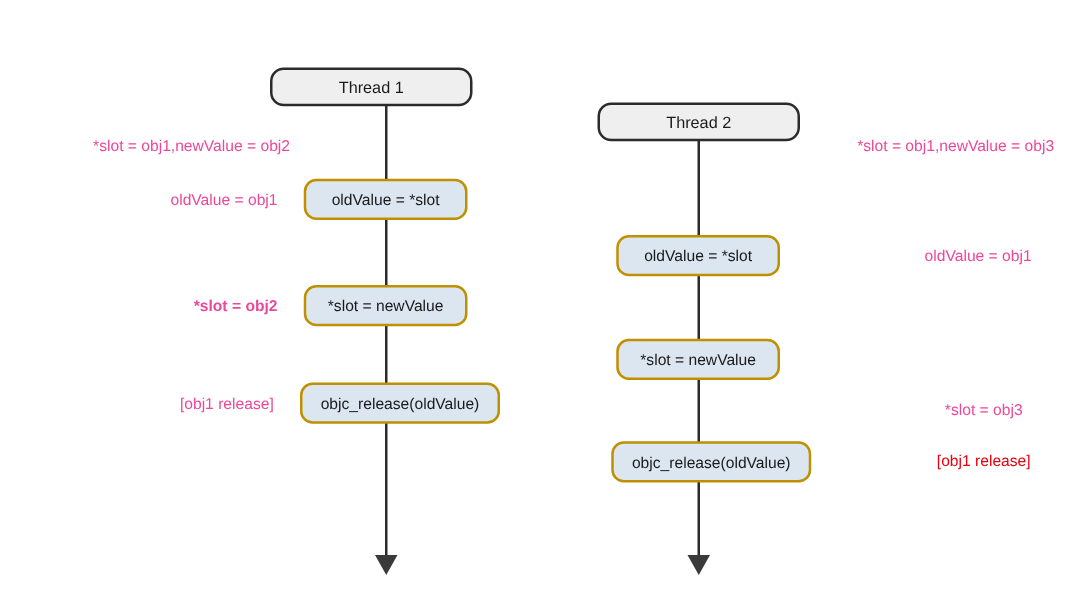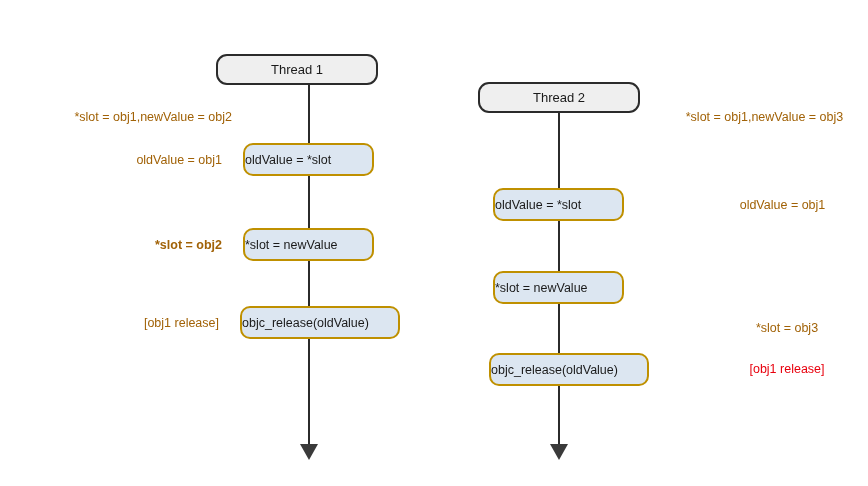--- a/index.html
+++ b/index.html
@@ -56,32 +56,32 @@
 
   
   .step-box {
     position: absolute;
     box-sizing: border-box;
     background: #dce6f1;
     border: 2px solid #bf9000;
     border-radius: 10px;
     display: flex;
     align-items: center;
-    justify-content: flex-start;
+    justify-content: center;
     font-size: 12.5px;
     color: #1a1a1a;
     white-space: nowrap;
     z-index: 2;
   }
 
   
   .annotation {
     position: absolute;
     font-size: 12.5px;
-    color: #a16207;
+    color: #ec4899;
     white-space: nowrap;
   }
   .annotation.right-align { text-align: right; }
   .annotation.left-align  { text-align: center;  }
   .annotation.warn { color: #e8000d; }
 </style>
 </head>
 <body>
 
 <div id="canvas">

